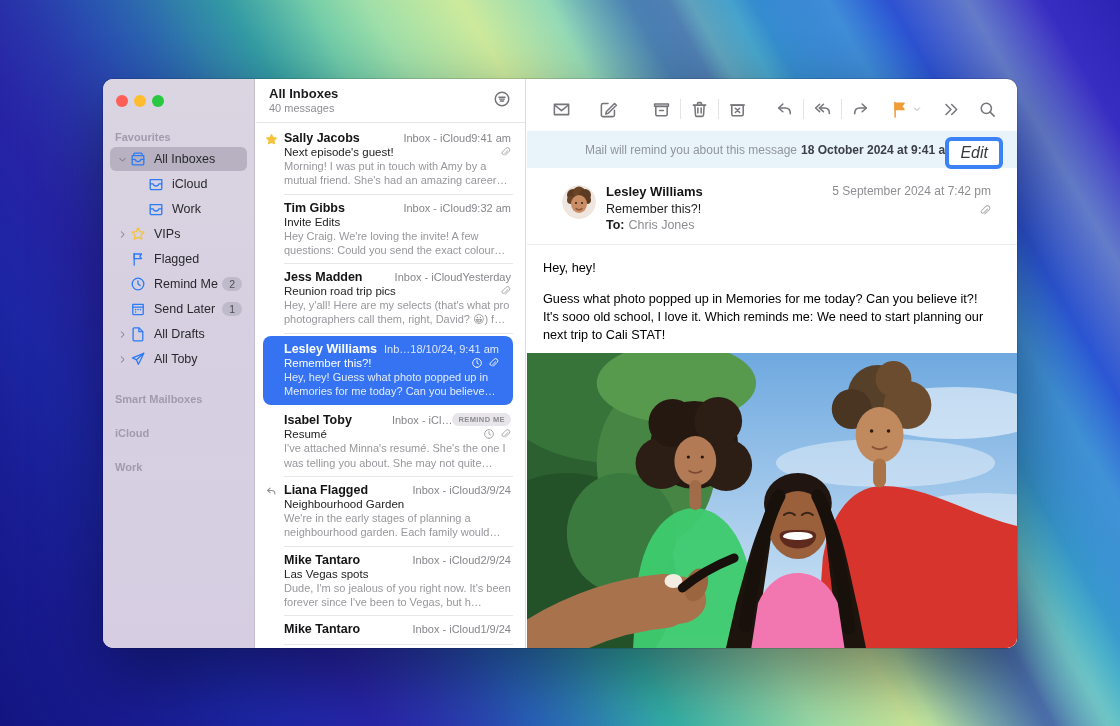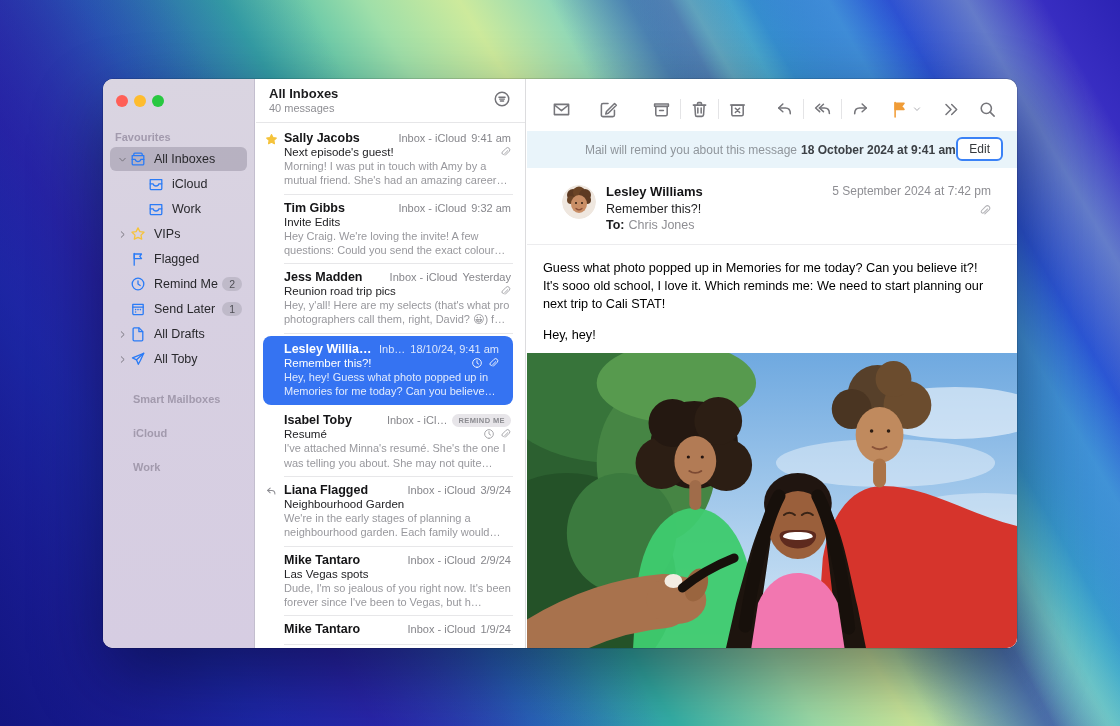--- a/index.html
+++ b/index.html
@@ -29,21 +29,21 @@
     box-shadow:0 30px 70px rgba(0,0,20,.45), 0 0 0 .5px rgba(0,0,0,.25); }
 
   
   .sidebar { position:absolute; left:0; top:0; width:152px; height:100%;
     background:linear-gradient(180deg,#dad5e1 0%,#d7d0e1 40%,#d6cde2 100%);
     border-right:1px solid #c3bece; }
   .traffic { position:absolute; left:13px; top:16px; display:flex; gap:6px; }
   .traffic b { width:12px; height:12px; border-radius:50%; display:block; }
   .side-scroll { position:absolute; top:42px; left:0; right:0; bottom:0; padding:0 7px; }
   .side-header { font-size:11px; font-weight:700; color:#a29aad; padding:0 5px; margin:10px 0 4px; }
-  .side-header.gap { margin-top:22px;margin-left:18px; }
+  .side-header.gap { margin-top:22px; }
   .side-row { display:flex; align-items:center; height:24px; margin-bottom:1px;
     border-radius:6px; font-size:12.5px; color:#28282c; padding:0 5px; }
   .side-row.sel { background:rgba(96,90,110,.28); }
   .side-chev { width:15px; display:flex; justify-content:center; color:#6f6d76; flex:none; }
   .side-ico { width:17px; height:17px; margin-right:7px; flex:none; display:flex; align-items:center; }
   .side-label { flex:1; white-space:nowrap; overflow:hidden; }
   .side-badge { background:rgba(120,118,132,.25); color:#4e4e55; font-size:10.5px;
     padding:1px 7px; border-radius:9px; }
   .ind1 { padding-left:23px; }
 
@@ -52,21 +52,21 @@
   .list-head { height:44px; border-bottom:1px solid #e6e6e8; position:relative; padding:7px 0 0 13px; }
   .list-title { font-size:13px; font-weight:700; color:#1c1c1e; }
   .list-count { font-size:11px; color:#8e8e93; margin-top:1px; }
   .filter-btn { position:absolute; right:14px; top:11px; color:#737378; }
   .msg-scroll { position:absolute; top:44px; left:0; right:0; bottom:0; overflow:hidden; padding-top:2px; }
   .msg-row { position:relative; padding:6px 14px 7px 28px; }
   .msg-row .sep { position:absolute; left:28px; right:12px; bottom:0; height:1px; background:#e7e7e9; }
   .msg-gutter { position:absolute; left:6px; top:8px; width:18px; display:flex; justify-content:center; }
   .m-line1 { display:flex; align-items:baseline; gap:6px; }
   .m-sender { font-size:12.5px; font-weight:700; color:#141416; white-space:nowrap; overflow:hidden; text-overflow:ellipsis; flex:1 1 auto; min-width:0; }
-  .m-meta { font-size:11px; color:#86868b; white-space:nowrap; flex:none; display:flex; align-items:center; gap:5px; }
+  .m-meta { font-size:11px; color:#86868b; white-space:nowrap; flex:none; display:flex; align-items:flex-end; }
   .m-line2 { display:flex; align-items:center; margin-top:1px;gap:8px; }
   .m-subject { font-size:11.5px; color:#232326; flex:1; white-space:nowrap; overflow:hidden; text-overflow:ellipsis; }
   .m-icons { display:flex; gap:4px; color:#a6a6aa; flex:none; }
   .m-preview { margin-top:1px; font-size:11px; line-height:1.3; color:#98989d;
     display:-webkit-box; -webkit-line-clamp:2; -webkit-box-orient:vertical; overflow:hidden; }
   .remind-pill { background:#e7e5e9; color:#8b8b90; font-size:7.5px; font-weight:700;
     letter-spacing:.4px; padding:2px 6px; border-radius:7px; }
   .msg-row.sel { background:#3573f2; border-radius:8px; margin:2px 12px 2px 7px; padding-left:21px; }
   .msg-row.sel .m-sender, .msg-row.sel .m-subject { color:#fff; }
   .msg-row.sel .m-meta { color:rgba(255,255,255,.82); }
@@ -78,22 +78,22 @@
   .toolbar { height:44px; display:flex; align-items:center; padding:0 12px 0 16px; }
   .tb-btn { width:37px; height:30px; display:flex; align-items:center; justify-content:center;
     color:#76767b; flex:none; }
   .tb-div { width:1px; height:20px; background:#e4e4e6; flex:none; }
   .tb-sp { flex:none; }
   .tb-flag { display:flex; align-items:center; gap:3px; }
   .banner { height:37px; background:#e9f4fa; display:flex; align-items:center; justify-content:center;
     position:relative; font-size:12px; }
   .banner-text { color:#8f959b; }
   .banner-date { color:#3c4045; font-weight:600; margin-left:4px; }
-  .edit-btn { position:absolute; right:14px; top:6px; background:#fff; border:2px solid #3b82f6;
-    border-radius:6px; font-size:12px; color:#36393d; padding:3px 11px; }
+  .edit-btn { position:absolute; right:14px; top:6px; background:#fff; border:4px solid #3b82f6;
+    border-radius:6px; font-size:16px; color:#36393d; padding:3px 11px;font-style:italic; }
   .mail-head { display:flex; padding:16px 26px 12px 35px; border-bottom:1px solid #ececee; }
   .avatar { width:34px; height:34px; border-radius:50%; overflow:hidden; flex:none; margin-top:1px; }
   .mh-main { margin-left:10px; flex:1; }
   .mh-name { font-size:13px; font-weight:700; color:#141416; }
   .mh-subj { font-size:12.5px; color:#1d1d1f; margin-top:3px; }
   .mh-to { font-size:12.5px; margin-top:2px; color:#1d1d1f; }
   .mh-to span { color:#8e8e93; margin-left:4px; }
   .mh-right { text-align:right; color:#8e8e93; }
   .mh-date { font-size:12px; white-space:nowrap; }
   .mh-clip { margin-top:6px; color:#b2b2b6; display:flex; justify-content:flex-end; }
@@ -528,22 +528,22 @@
           <div class="mh-date">5 September 2024 at 7:42 pm</div>
           <div class="mh-clip" id="head-clip">
               <svg class="ic" width="13" height="13" viewBox="0 0 16 16" fill="none" stroke="currentColor" stroke-width="1.3" stroke-linecap="round" stroke-linejoin="round">
                 <path d="M11.8 6.1 7.2 10.7a1.9 1.9 0 0 1-2.7-2.7l5-5a2.9 2.9 0 0 1 4.1 4.1l-5.2 5.2"></path>
               </svg>
             </div>
         </div>
       </div>
 
       <div class="mail-body" id="mail-body">
+          <p>Hey, hey!</p>
           <p>Guess what photo popped up in Memories for me today? Can you believe it?! It's sooo old school, I love it. Which reminds me: We need to start planning our next trip to Cali STAT!</p>
-          <p>Hey, hey!</p>
           <p>P.S. I bags the front!</p>
         </div>
 
       <div class="photo">
         <svg viewBox="0 0 492 303" preserveAspectRatio="none">
           <defs>
             <linearGradient id="sky" x1="0" y1="0" x2="0" y2="1">
               <stop offset="0" stop-color="#6fa9e0"></stop>
                 <stop offset="1" stop-color="#d9eaf7"></stop>
             </linearGradient>

